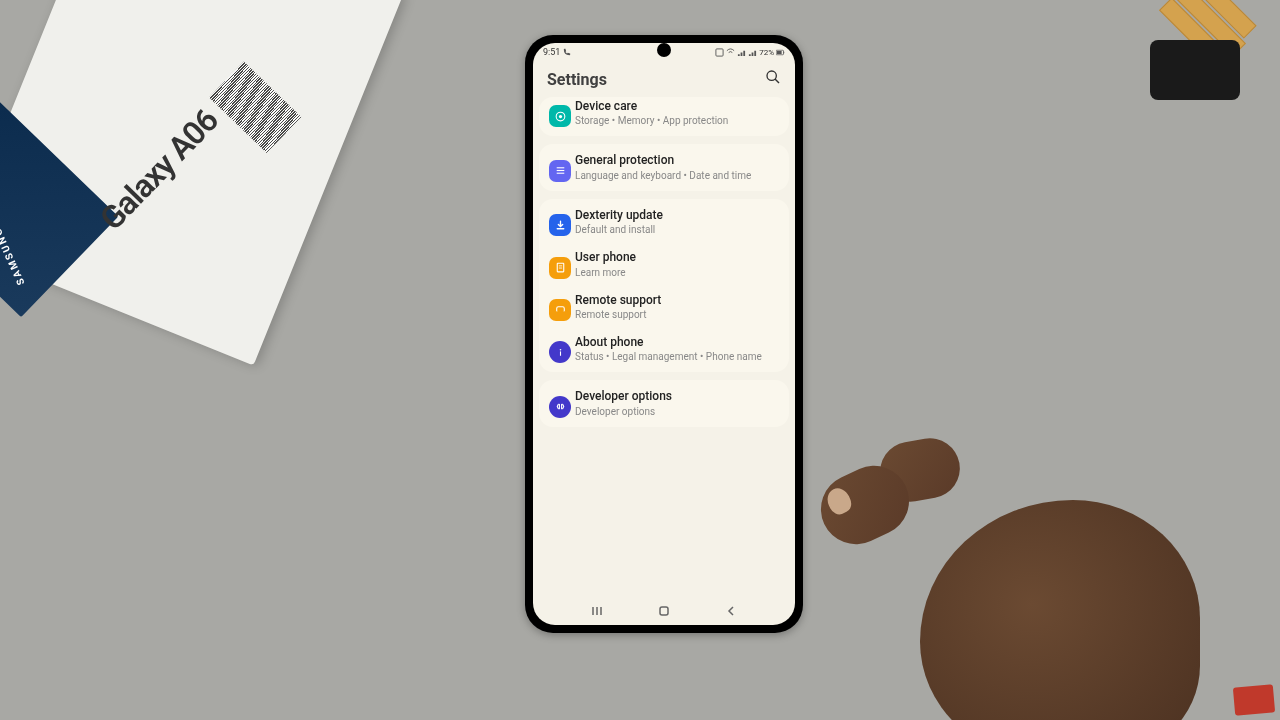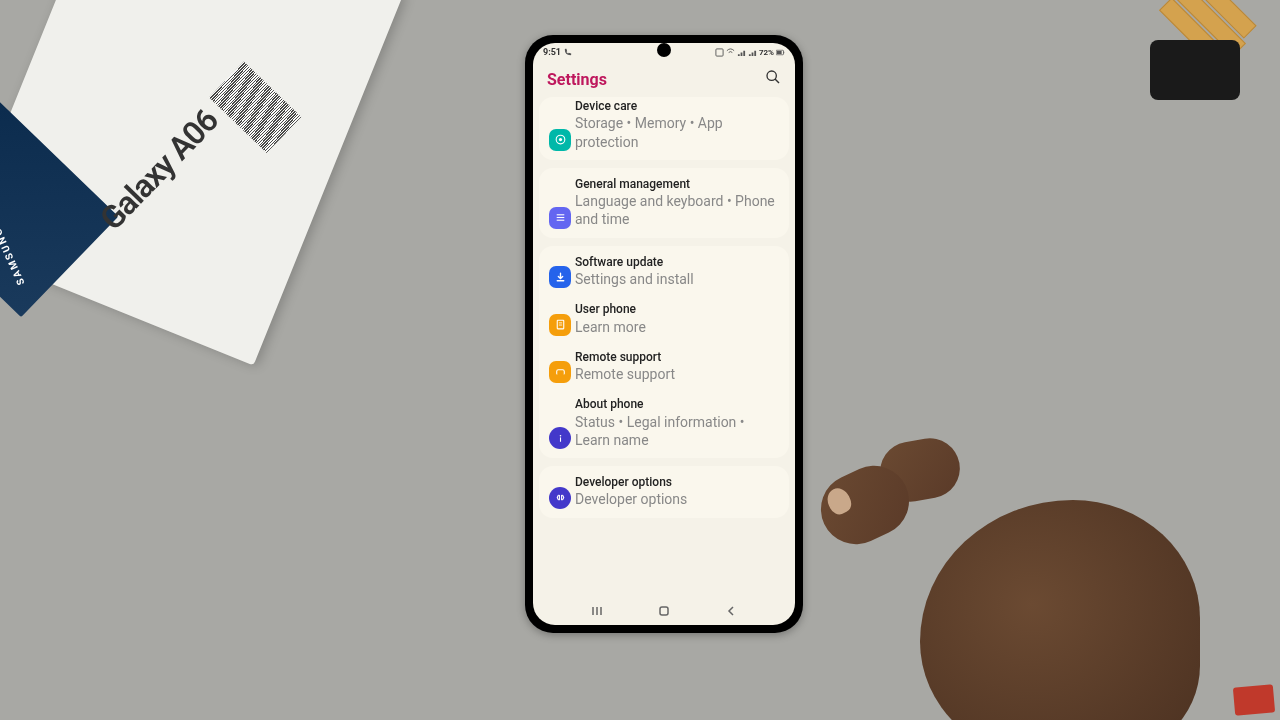--- a/index.html
+++ b/index.html
@@ -43,36 +43,36 @@
     z-index: 10;
   }
   
   .status-bar {
     display: flex;
     justify-content: space-between;
     align-items: center;
     padding: 4px 10px 2px;
     font-size: 9px;
     color: #333;
-    font-weight: 700;
+    font-weight: 400;
   }
   .status-left { display: flex; align-items: center; gap: 3px; }
   .status-right { display: flex; align-items: center; gap: 2px; font-size: 8px; }
   .status-right svg { width: 9px; height: 9px; }
   
   .header {
     display: flex;
     justify-content: space-between;
     align-items: center;
     padding: 10px 14px 8px;
   }
   .header-title {
     font-size: 16px;
     font-weight: 700;
-    color: #be185d;
+    color: #404040;
   }
   .search-icon svg { width: 16px; height: 16px; }
   
   .settings-list {
     padding: 0 6px;
   }
   .settings-group {
     background: #faf7ed;
     border-radius: 14px;
     margin-bottom: 8px;
@@ -105,21 +105,21 @@
   .icon-orange { background: #f59e0b; }
   .icon-navy { background: #4338ca; border-radius: 50%; }
   .item-text { flex: 1; min-width: 0; }
   .item-title {
     font-size: 12px;
     color: #222;
     font-weight: 500;
     line-height: 1.2;
   }
   .item-subtitle {
-    font-size: 14px;
+    font-size: 10px;
     color: #888;
     line-height: 1.3;
     margin-top: 1px;
   }
   
   .nav-bar {
     position: absolute;
     bottom: 0;
     left: 0;
     right: 0;
@@ -351,36 +351,36 @@
       <div class="settings-group">
         <div class="settings-item">
           <div class="item-icon icon-purple">
             <svg viewBox="0 0 24 24">
                 <rect x="5" y="6" width="14" height="2" fill="#fff"></rect>
                 <rect x="5" y="11" width="14" height="2" fill="#fff"></rect>
                 <rect x="5" y="16" width="14" height="2" fill="#fff"></rect>
               </svg>
           </div>
           <div class="item-text">
-            <div class="item-title">General management</div>
-            <div class="item-subtitle">Language and keyboard  •  Phone and time</div>
+            <div class="item-title">General protection</div>
+            <div class="item-subtitle">Language and keyboard  •  Date and time</div>
           </div>
         </div>
       </div>
 
       <div class="settings-group">
         <div class="settings-item">
           <div class="item-icon icon-bluedeep">
             <svg viewBox="0 0 24 24">
                 <path d="M12 4 L12 14 M8 10 L12 14 L16 10 M6 18 L18 18" fill="none" stroke="#fff" stroke-width="2.5" stroke-linecap="round"></path>
               </svg>
           </div>
           <div class="item-text">
-            <div class="item-title">Software update</div>
-            <div class="item-subtitle">Settings and install</div>
+            <div class="item-title">Dexterity update</div>
+            <div class="item-subtitle">Default and install</div>
           </div>
         </div>
         <div class="settings-item">
           <div class="item-icon icon-orange">
             <svg viewBox="0 0 24 24">
                 <rect x="6" y="4" width="12" height="16" rx="1" fill="none" stroke="#fff" stroke-width="2"></rect>
                 <line x1="9" y1="9" x2="15" y2="9" stroke="#fff" stroke-width="1.5"></line>
                 <line x1="9" y1="13" x2="15" y2="13" stroke="#fff" stroke-width="1.5"></line>
               </svg>
           </div>
@@ -402,21 +402,21 @@
         </div>
         <div class="settings-item">
           <div class="item-icon icon-navy">
             <svg viewBox="0 0 24 24">
                 <circle cx="12" cy="7" r="1.5" fill="#fff"></circle>
                 <rect x="11" y="10" width="2" height="8" fill="#fff"></rect>
               </svg>
           </div>
           <div class="item-text">
             <div class="item-title">About phone</div>
-            <div class="item-subtitle">Status  •  Legal information  •  Learn name</div>
+            <div class="item-subtitle">Status  •  Legal management  •  Phone name</div>
           </div>
         </div>
       </div>
 
       <div class="settings-group">
         <div class="settings-item">
           <div class="item-icon icon-navy">
             <svg viewBox="0 0 24 24">
                 <path d="M8 8 L6 12 L8 16 M10 8 L10 16 M14 8 L14 16 M16 8 L18 12 L16 16" fill="none" stroke="#fff" stroke-width="2" stroke-linecap="round"></path>
               </svg>

